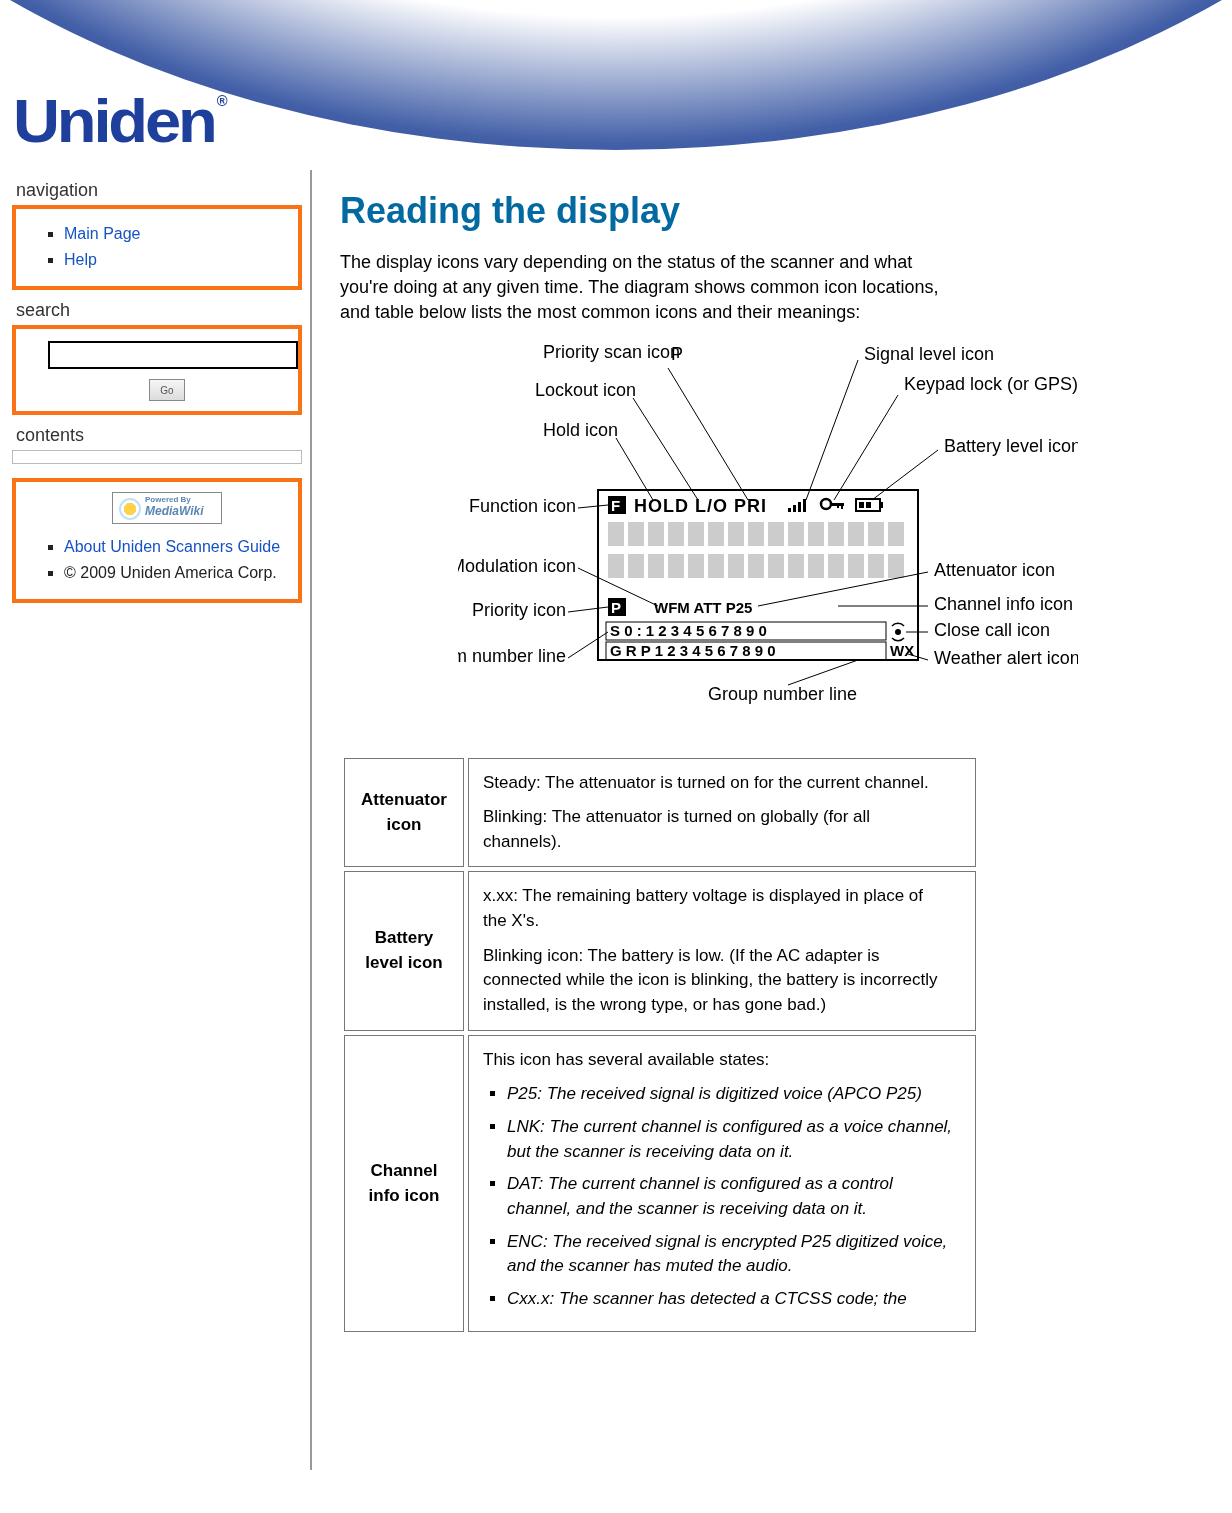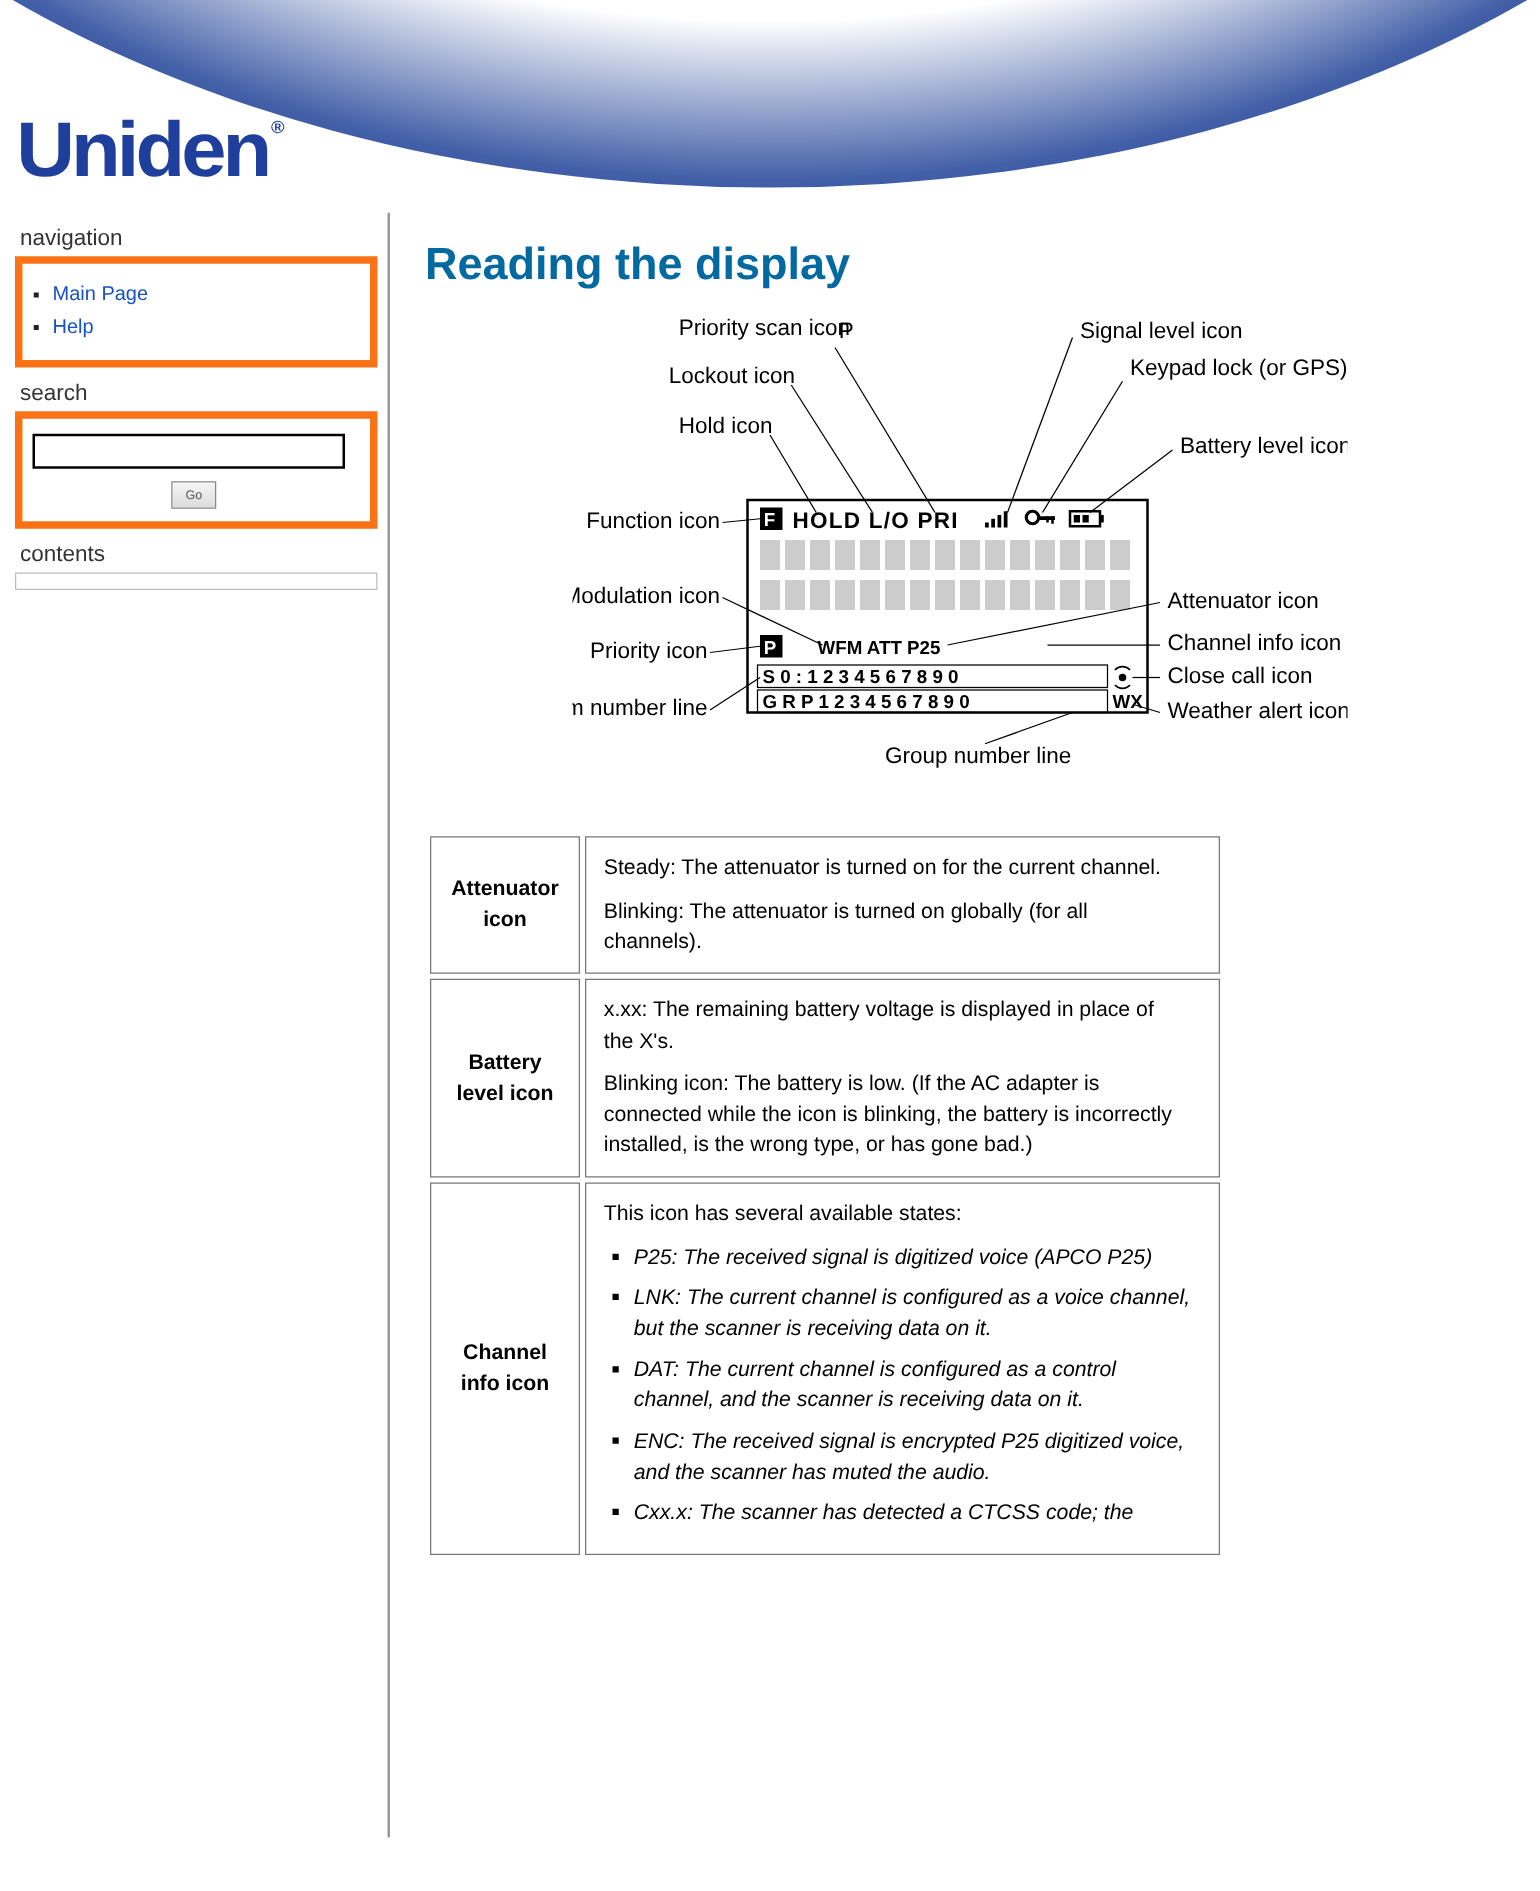--- a/index.html
+++ b/index.html
@@ -67,23 +67,23 @@
     min-height: 1300px;
   }
 
   
   .side-label {
     font-size: 18px;
     color: #333;
     margin: 6px 0 4px 4px;
   }
   .side-box {
-    border: 6px solid #f97316;
-    background: #fff;
-    padding: 8px 10px 10px 6px;
+    border: 4px solid #f97316;
+    background: #fff;
+    padding: 8px 10px 10px 30px;
     margin-bottom: 10px;
   }
   ul.navlist {
     list-style: square;
     margin: 4px 0 4px 18px;
     padding: 0;
   }
   ul.navlist li {
     font-size: 16px;
     line-height: 1.6;
@@ -239,24 +239,38 @@
 
     <div class="side-label">search</div>
     <div class="side-box">
       <input class="search-input" type="text" value="" style="">
       <button class="go-btn">Go</button>
     </div>
 
     <div class="side-label">contents</div>
     <div class="contents-bar"></div>
 
+    <div class="side-box">
+      <div class="powered">
+        <div class="flower"></div>
+        <div class="ptxt">
+          <span>Powered By</span><br>
+          <span class="big">MediaWiki</span>
+        </div>
+      </div>
+      <ul class="navlist">
+        <li><span class="link">About Uniden Scanners Guide</span></li>
+        <li><span class="text">© 2009 Uniden America Corp.</span></li>
+      </ul>
+    </div>
   </div>
 
   <div class="content">
     <h1 class="page-title">Reading the display</h1>
+    <p class="intro">The display icons vary depending on the status of the scanner and what you're doing at any given time. The diagram shows common icon locations, and table below lists the most common icons and their meanings:</p>
 
     <div class="diagram-wrap">
       <svg viewBox="0 0 620 380" width="620" height="380">
 
         <rect x="140" y="150" width="320" height="170" fill="#fff" stroke="#000" stroke-width="2"></rect>
 
         <rect x="150" y="156" width="18" height="18" fill="#000"></rect>
         <text x="153" y="171" fill="#fff" font-family="Arial" font-weight="bold" font-size="15">F</text>
         <text x="176" y="172" class="lcd-text">HOLD  L/O    PRI</text>
 

